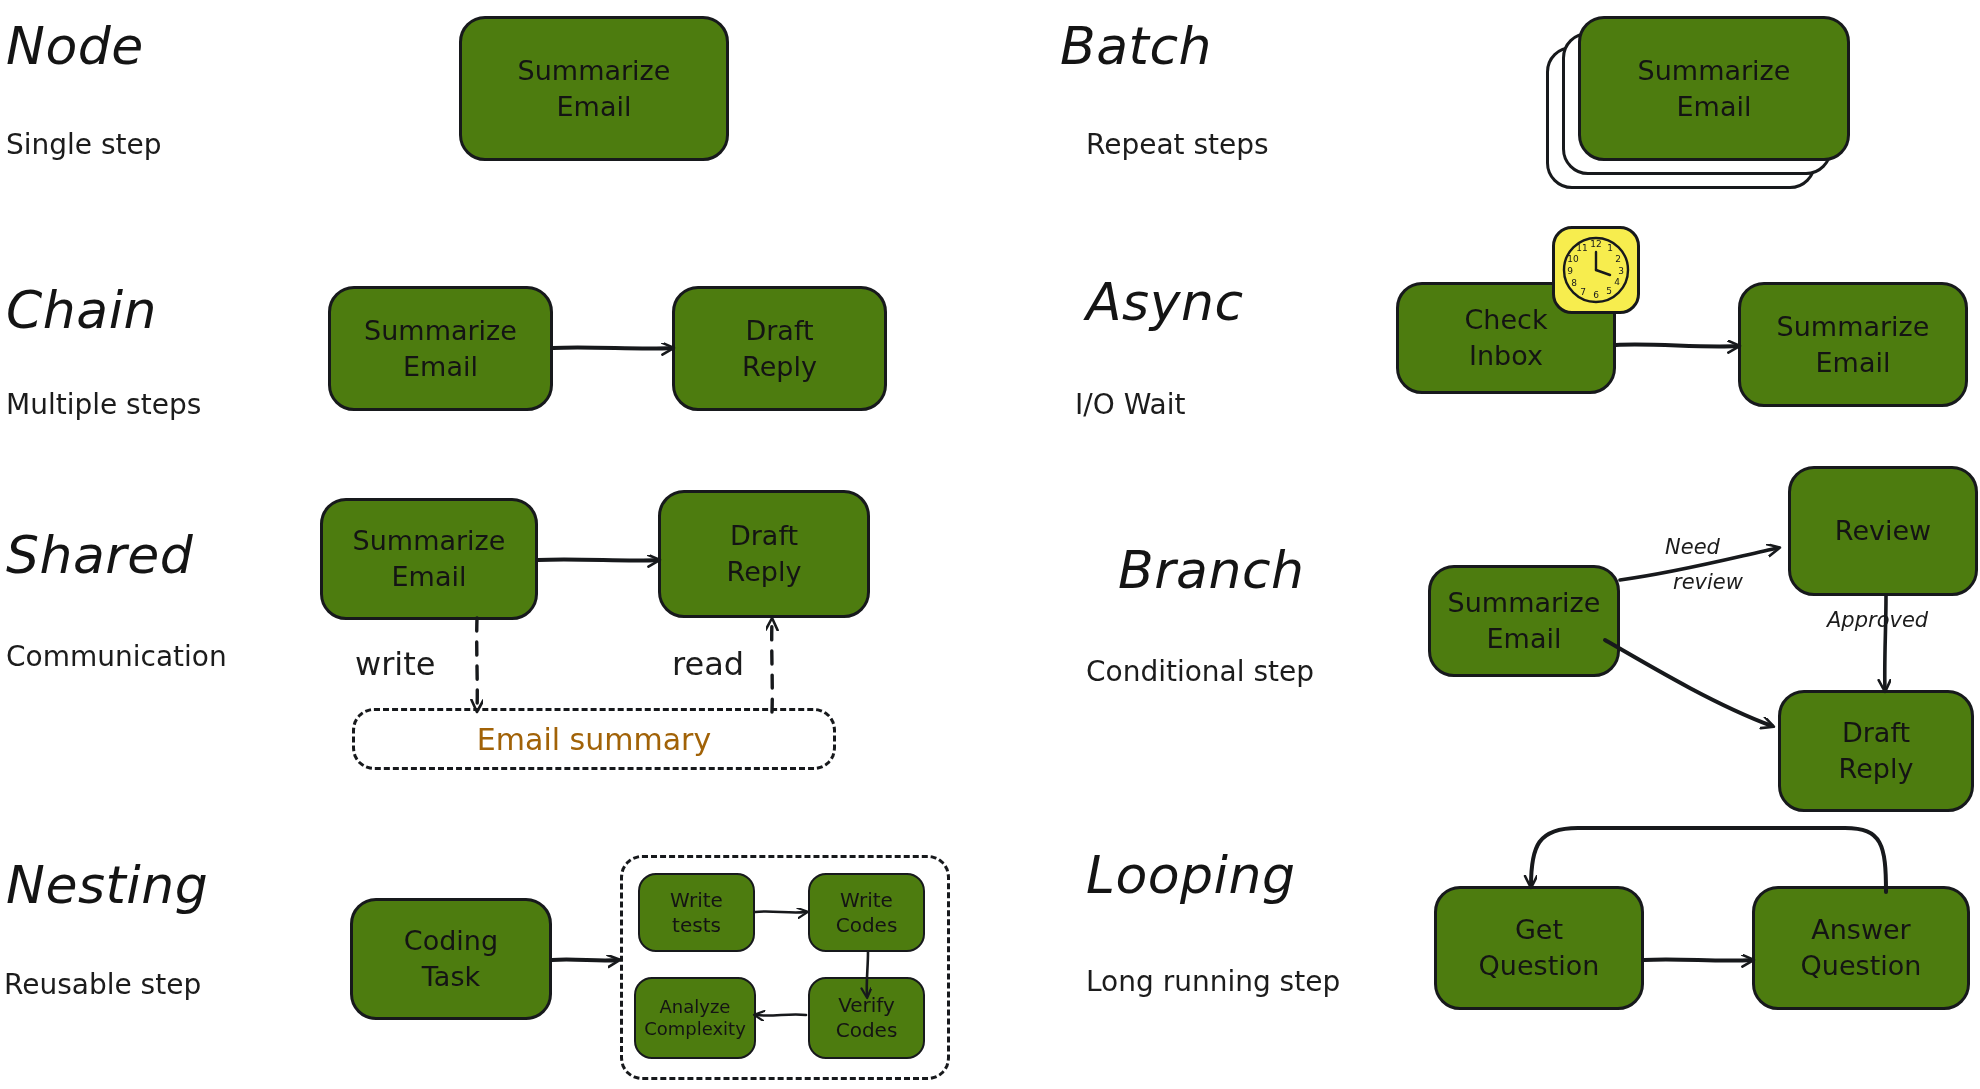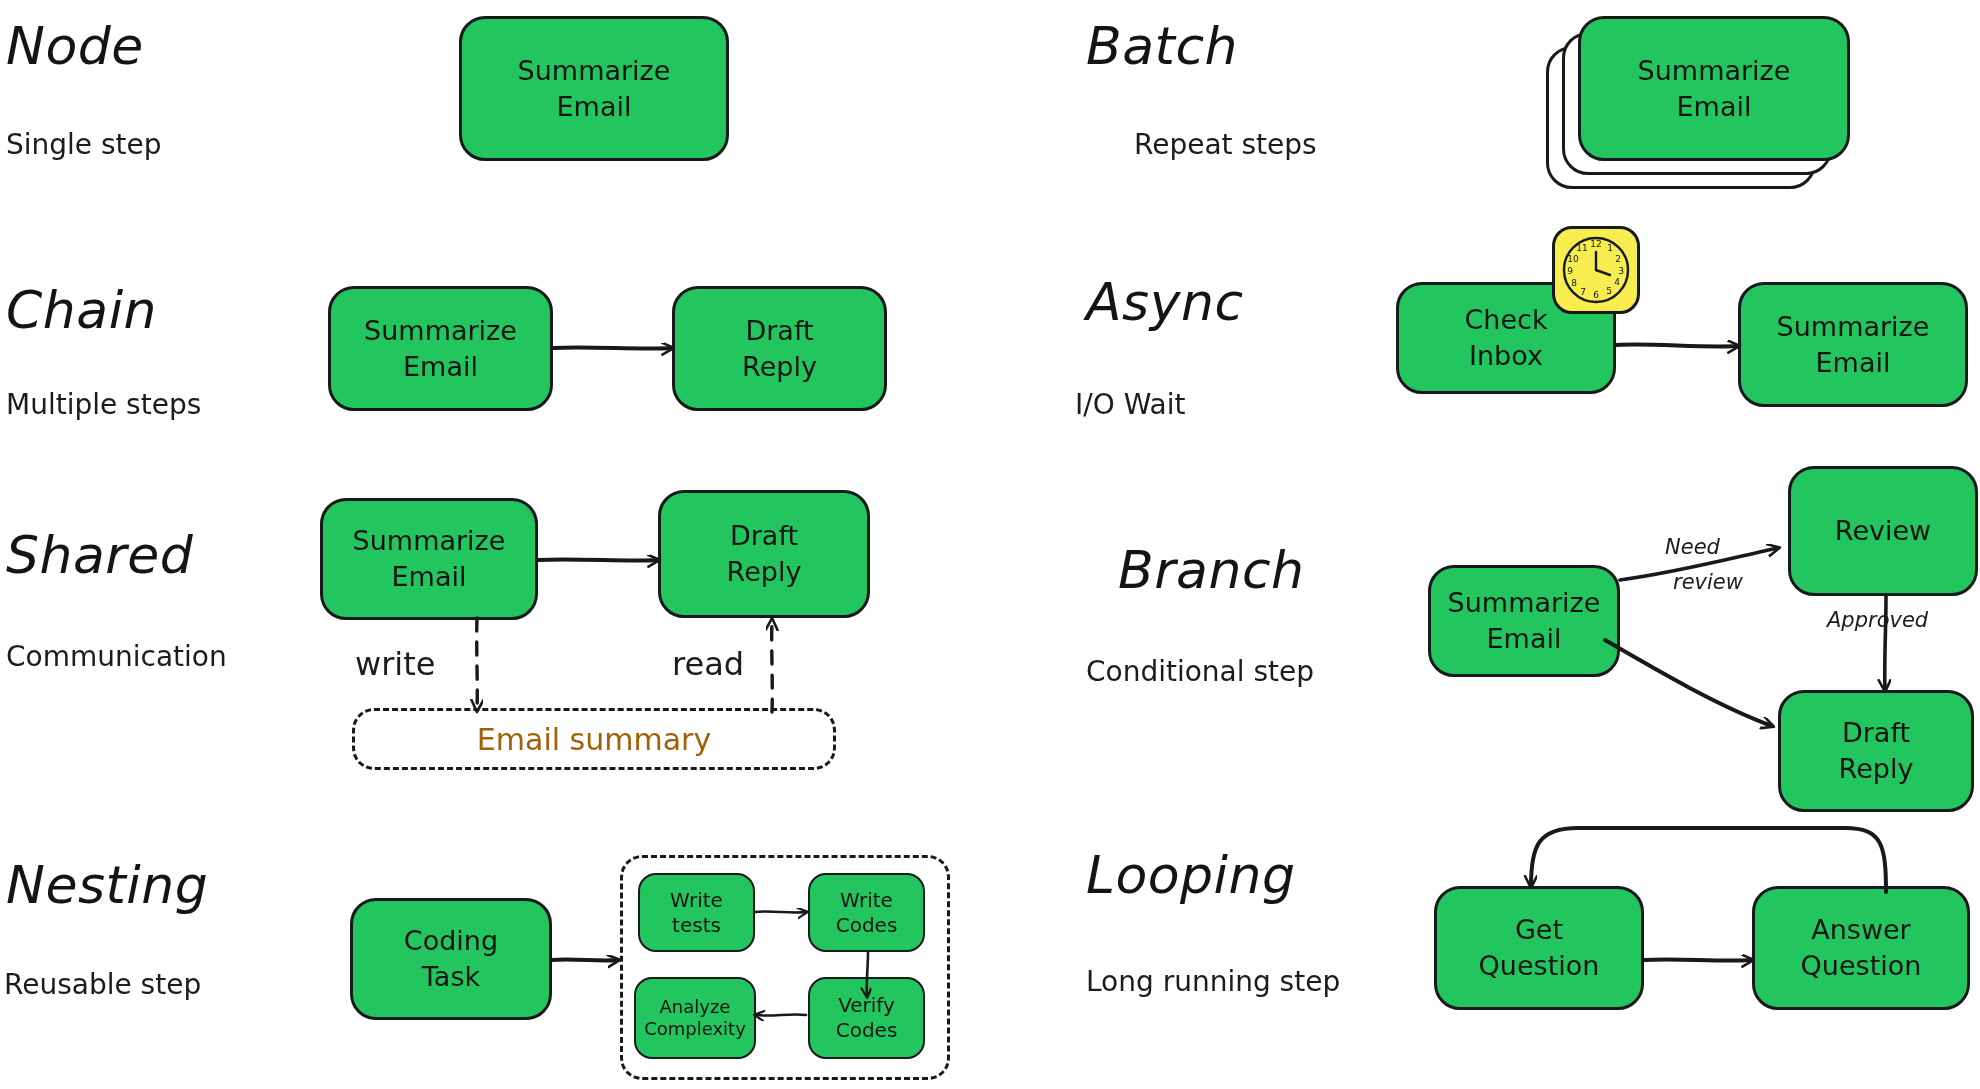--- a/index.html
+++ b/index.html
@@ -44,21 +44,21 @@
   }
 
   
   .node{
     position:absolute;
     box-sizing:border-box;
     display:flex;
     align-items:center;
     justify-content:center;
     text-align:center;
-    background:#22c55e;
+    background:#4d7c0f;
     border:3px solid #17191c;
     border-radius:26px;
     font-family:"DejaVu Sans",sans-serif;
     font-size:27px;
     line-height:1.32;
     color:#141414;
     padding:4px 6px;
     z-index:3;
   }
   .node.small{
@@ -265,22 +265,22 @@
       <span class="lbl">Codes</span>
     </div>
   </div>
   <div class="node small" style="left:634px;top:977px;width:122px;height:82px;font-size:18px;">
     <div>
       <span class="lbl">Analyze</span>
       <span class="lbl">Complexity</span>
     </div>
   </div>
 
-  <div class="title" style="left:1086px;top:16px;">Batch</div>
-  <div class="subtitle" style="left:1134px;top:128px;">Repeat steps</div>
+  <div class="title" style="left:1060px;top:16px;">Batch</div>
+  <div class="subtitle" style="left:1086px;top:128px;">Repeat steps</div>
   <div class="stackcard" style="left:1546px;top:46px;width:270px;height:143px;"></div>
   <div class="stackcard" style="left:1562px;top:32px;width:270px;height:143px;z-index:2;"></div>
   <div class="node" style="left:1578px;top:16px;width:272px;height:145px;">
     <div>
       <span class="lbl">Summarize</span>
       <span class="lbl">Email</span>
     </div>
   </div>
 
   <div class="title" style="left:1086px;top:272px;">Async</div>

